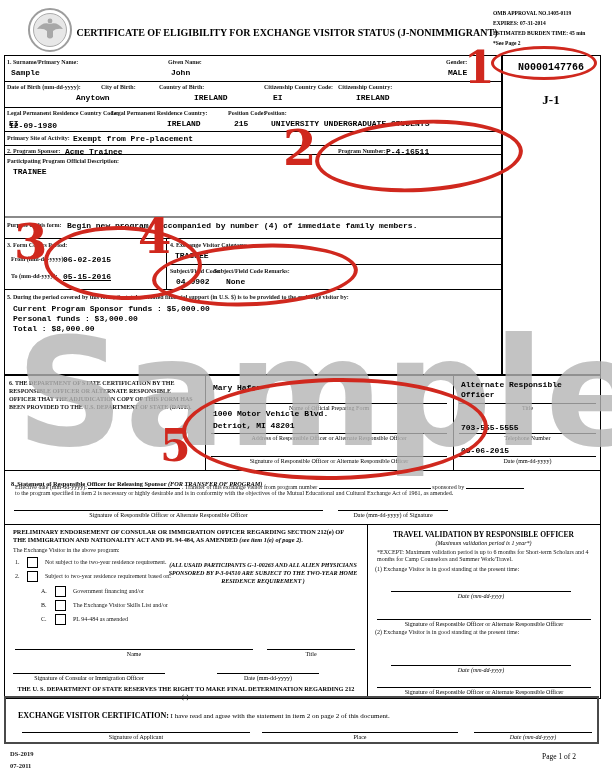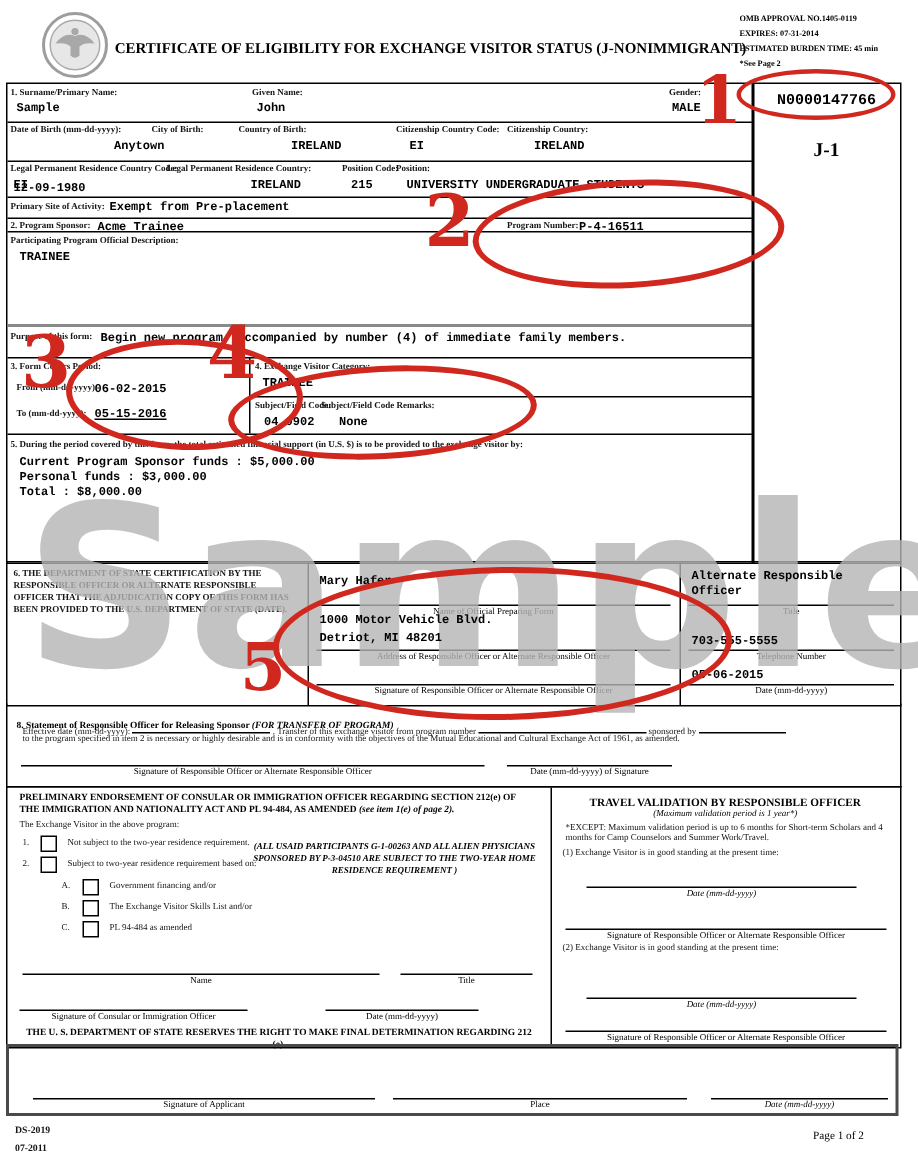--- a/index.html
+++ b/index.html
@@ -220,20 +220,23 @@
     <div class="hl" style="left:372px;top:94px;width:214px;"></div>
     <div class="cl" style="left:372px;top:96px;width:214px;">Signature of Responsible Officer or Alternate Responsible Officer</div>
     <div class="lbn" style="left:370px;top:104px;">(2)  Exchange Visitor is in good standing at the present time:</div>
     <div class="hl" style="left:386px;top:140px;width:180px;"></div>
     <div class="cl it" style="left:386px;top:142px;width:180px;">Date (mm-dd-yyyy)</div>
     <div class="hl" style="left:372px;top:162px;width:214px;"></div>
     <div class="cl" style="left:372px;top:164px;width:214px;">Signature of Responsible Officer or Alternate Responsible Officer</div>
   </div>
 
   <div style="position:absolute;left:4px;top:696px;width:595px;height:48px;border:2px solid #4a4a4a;box-sizing:border-box;">
+    <div style="position:absolute;left:12px;top:6px;white-space:nowrap;">
+      <span style="font:bold 8px 'Liberation Serif',serif;">EXCHANGE VISITOR CERTIFICATION:</span><span style="font:7px 'Liberation Serif',serif;"> I have read and agree with the statement in item 2 on page 2 of this document.</span>
+    </div>
     <div class="hl" style="left:16px;top:34px;width:228px;"></div>
     <div class="cl" style="left:16px;top:36px;width:228px;">Signature of Applicant</div>
     <div class="hl" style="left:256px;top:34px;width:196px;"></div>
     <div class="cl" style="left:256px;top:36px;width:196px;">Place</div>
     <div class="hl" style="left:468px;top:34px;width:118px;"></div>
     <div class="cl it" style="left:468px;top:36px;width:118px;">Date (mm-dd-yyyy)</div>
   </div>
 
   <div class="lb" style="left:10px;top:750px;font-size:6.5px;">DS-2019</div>
   <div class="lb" style="left:10px;top:762px;font-size:6.5px;">07-2011</div>

